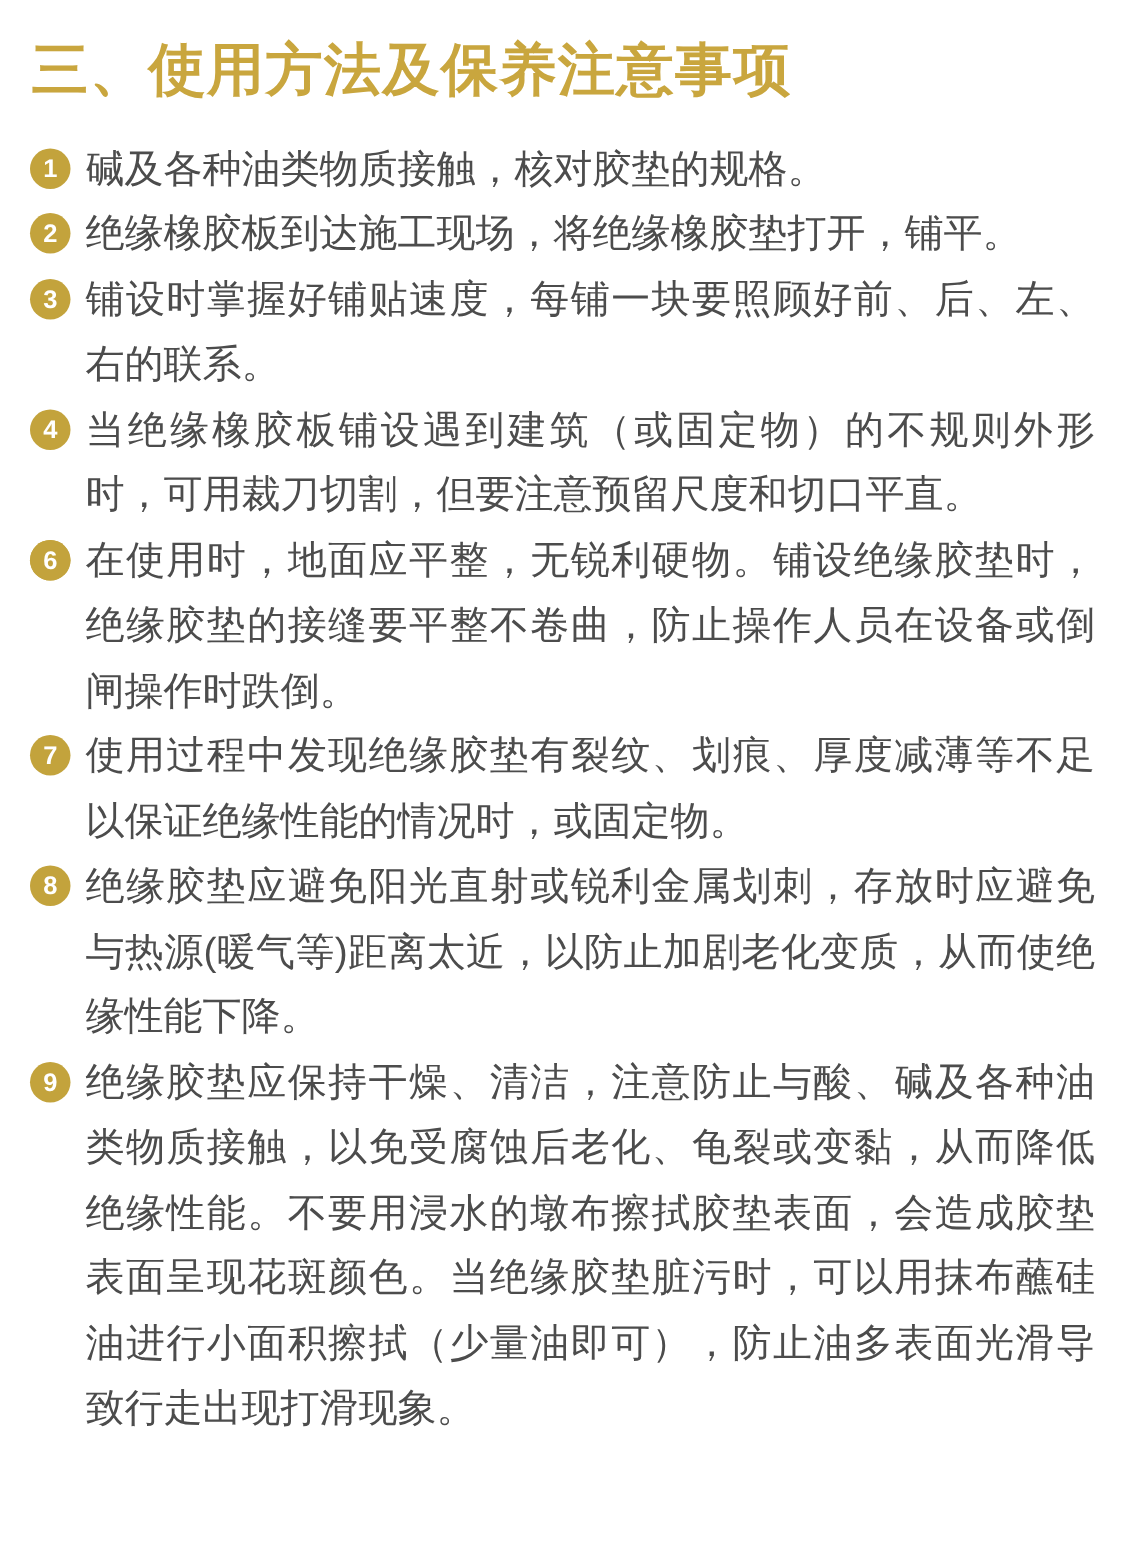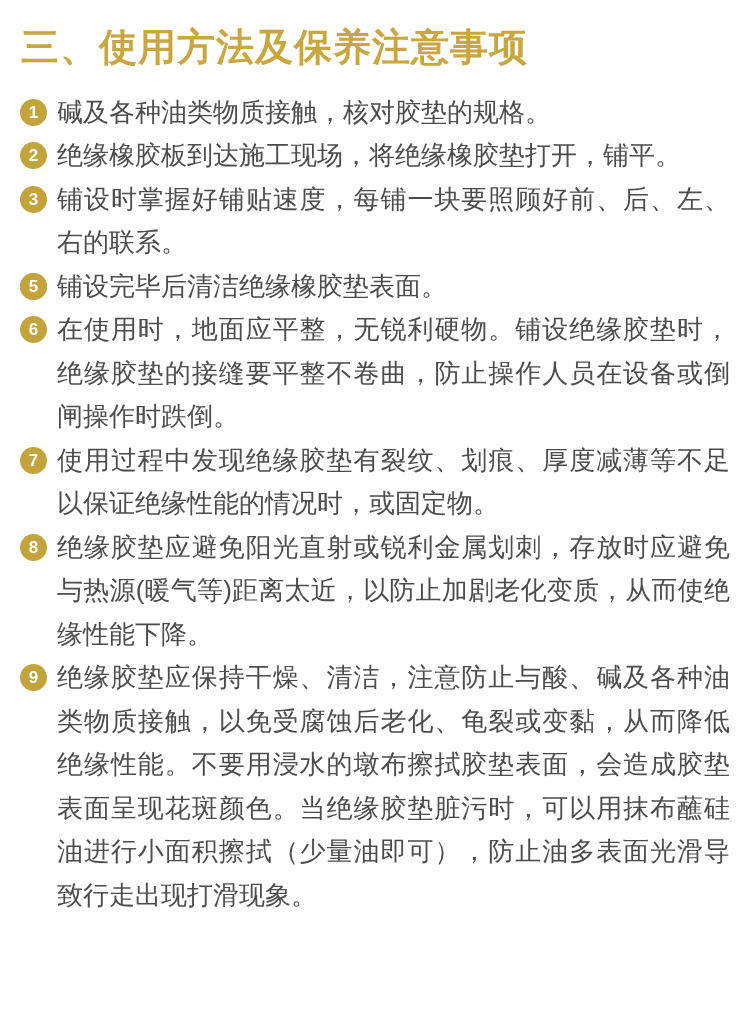--- a/index.html
+++ b/index.html
@@ -57,20 +57,20 @@
 </style>
 </head>
 <body>
 
 <div class="page">
   <h1 class="title">三、使用方法及保养注意事项</h1>
   <ol class="list">
       <li class="item"><span class="badge">1</span><span class="item-text">碱及各种油类物质接触，核对胶垫的规格。</span></li>
       <li class="item"><span class="badge">2</span><span class="item-text">绝缘橡胶板到达施工现场，将绝缘橡胶垫打开，铺平。</span></li>
       <li class="item"><span class="badge">3</span><span class="item-text">铺设时掌握好铺贴速度，每铺一块要照顾好前、后、左、右的联系。</span></li>
-      <li class="item"><span class="badge">4</span></li>
-      <li class="item"><span class="badge">5</span><span class="item-text">铺设完毕后清洁绝缘橡胶垫表面。</span></li>
+      <li class="item"><span class="badge">4</span><span class="item-text">当绝缘橡胶板铺设遇到建筑（或固定物）的不规则外形时，可用裁刀切割，但要注意预留尺度和切口平直。</span></li>
+      <li class="item"><span class="badge">5</span></li>
       <li class="item"><span class="badge">6</span><span class="item-text">在使用时，地面应平整，无锐利硬物。铺设绝缘胶垫时，绝缘胶垫的接缝要平整不卷曲，防止操作人员在设备或倒闸操作时跌倒。</span></li>
       <li class="item"><span class="badge">7</span><span class="item-text">使用过程中发现绝缘胶垫有裂纹、划痕、厚度减薄等不足以保证绝缘性能的情况时，或固定物。</span></li>
       <li class="item"><span class="badge">8</span><span class="item-text">绝缘胶垫应避免阳光直射或锐利金属划刺，存放时应避免与热源(暖气等)距离太近，以防止加剧老化变质，从而使绝缘性能下降。</span></li>
       <li class="item"><span class="badge">9</span><span class="item-text">绝缘胶垫应保持干燥、清洁，注意防止与酸、碱及各种油类物质接触，以免受腐蚀后老化、龟裂或变黏，从而降低绝缘性能。不要用浸水的墩布擦拭胶垫表面，会造成胶垫表面呈现花斑颜色。当绝缘胶垫脏污时，可以用抹布蘸硅油进行小面积擦拭（少量油即可），防止油多表面光滑导致行走出现打滑现象。</span></li>
     </ol>
 </div>
 
 </body></html>

